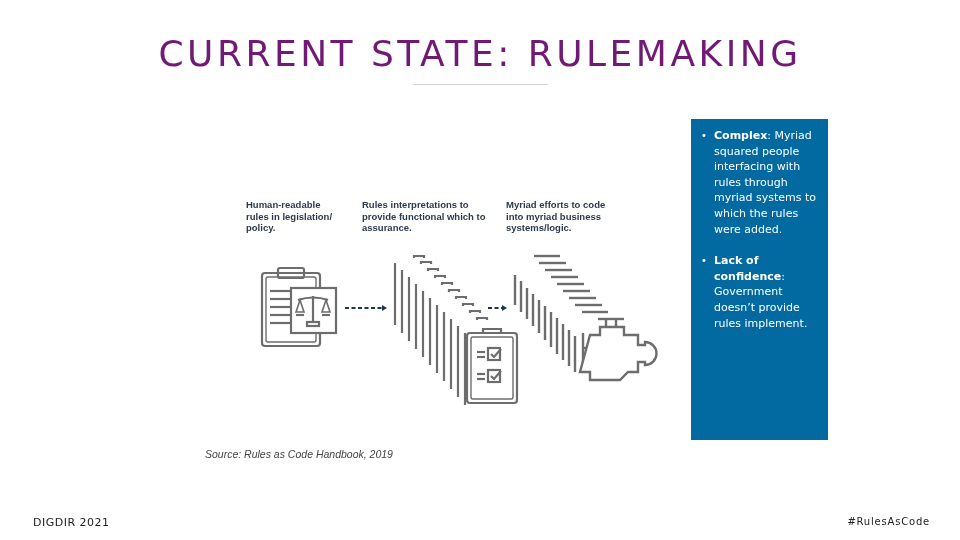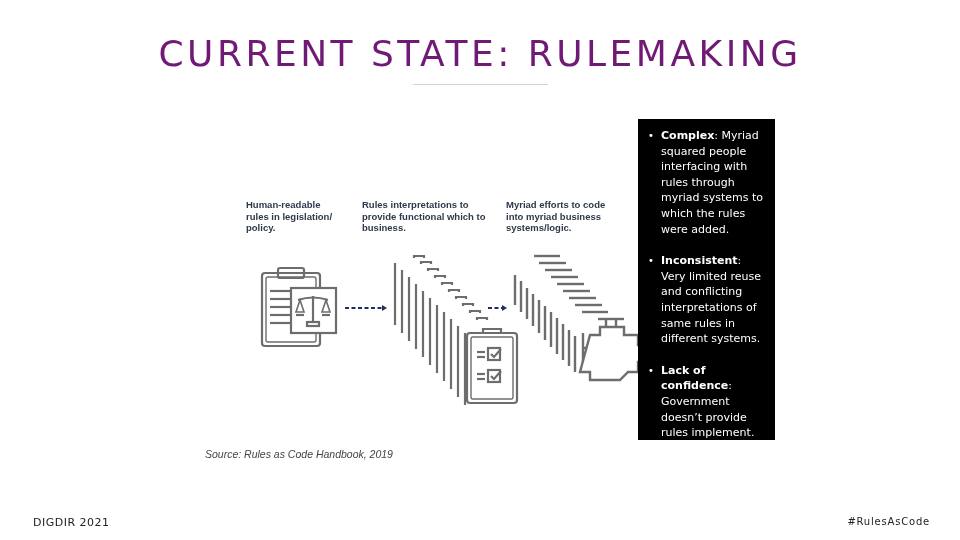--- a/index.html
+++ b/index.html
@@ -1,20 +1,20 @@
 <!DOCTYPE html>
 <html><head>
 <meta charset="utf-8">
 <style>
   html, body { margin:0; padding:0; }
   body { width:960px; height:540px; background:#ffffff; position:relative; overflow:hidden; font-family:"DejaVu Sans", sans-serif; }
   .title { position:absolute; left:0; width:960px; top:33px; text-align:center; font-size:36px; letter-spacing:3.5px; color:#701a75; font-family:"DejaVu Sans", sans-serif; font-weight:normal; margin:0; }
   .title-rule { position:absolute; left:413px; top:84px; width:135px; height:1px; background:#d3d3d3; }
   .caption { position:absolute; font-family:"Liberation Sans", sans-serif; font-weight:bold; font-size:9.5px; line-height:11.5px; color:#2d3a4a; text-align:left; }
-  .panel { position:absolute; left:638px; top:119px; width:137px; height:321px; background:#000000; color:#ffffff; box-sizing:border-box; padding:9px 6px 0 8px; font-family:"DejaVu Sans", sans-serif; font-size:11px; line-height:15.6px; }
+  .panel { position:absolute; left:691px; top:119px; width:137px; height:321px; background:#0369a1; color:#ffffff; box-sizing:border-box; padding:9px 6px 0 8px; font-family:"DejaVu Sans", sans-serif; font-size:11px; line-height:15.6px; }
   .panel ul { margin:0; padding:0; list-style:none; }
   .panel li { position:relative; padding-left:15px; margin-bottom:16px; }
   .panel li::before { content:"•"; position:absolute; left:2px; top:0; font-size:10px; }
   .panel b { font-weight:bold; }
   .source { position:absolute; left:205px; top:448px; font-family:"Liberation Sans", sans-serif; font-style:italic; font-size:10.5px; color:#444; }
   .footer-left { position:absolute; left:33px; top:516px; font-family:"DejaVu Sans", sans-serif; font-size:11px; color:#222; letter-spacing:0.5px; }
   .footer-right { position:absolute; right:30px; top:516px; font-family:"DejaVu Sans", sans-serif; font-size:10px; color:#222; letter-spacing:0.8px; }
 </style>
 </head>
 <body>
@@ -23,21 +23,21 @@
 <div class="title-rule"></div>
 
 <div class="caption" style="left:246px; top:199px; width:110px;">
   <div>Human-readable</div>
   <div>rules in legislation/</div>
   <div>policy.</div>
 </div>
 <div class="caption" style="left:362px; top:199px; width:132px;">
   <div>Rules interpretations to</div>
   <div>provide functional which to</div>
-  <div>business.</div>
+  <div>assurance.</div>
 </div>
 <div class="caption" style="left:506px; top:199px; width:116px;">
   <div>Myriad efforts to code</div>
   <div>into myriad business</div>
   <div>systems/logic.</div>
 </div>
 
 <svg style="position:absolute; left:0; top:0;" width="960" height="540">
 
   <g fill="none" stroke="#6d6d6d" stroke-width="2.2">
@@ -130,20 +130,19 @@
     <path d="M590 335 h10 v-8 h24 v8 h14 v10 h7 v-3 a6 6 0 0 1 0 23 v-3 h-7 v10 h-10 l-8 8 h-30 v-8 h-10 z" fill="#ffffff"></path>
     <line x1="606" y1="319" x2="606" y2="327"></line>
     <line x1="616" y1="319" x2="616" y2="327"></line>
     <line x1="598" y1="319" x2="624" y2="319"></line>
   </g>
 </svg>
 
 <div class="panel">
   <ul>
     <li><b>Complex</b><span>: Myriad squared people interfacing with rules through myriad systems to which the rules were added.</span></li>
-    <li><b>Inconsistent</b><span>: Very limited reuse and conflicting interpretations of same rules in different systems.</span></li>
     <li><b>Lack of confidence</b><span>: Government doesn’t provide rules implement.</span></li>
   </ul>
 </div>
 
 <div class="source">Source: Rules as Code Handbook, 2019</div>
 <div class="footer-left">DIGDIR 2021</div>
 <div class="footer-right">#RulesAsCode</div>
 
 </body></html>

